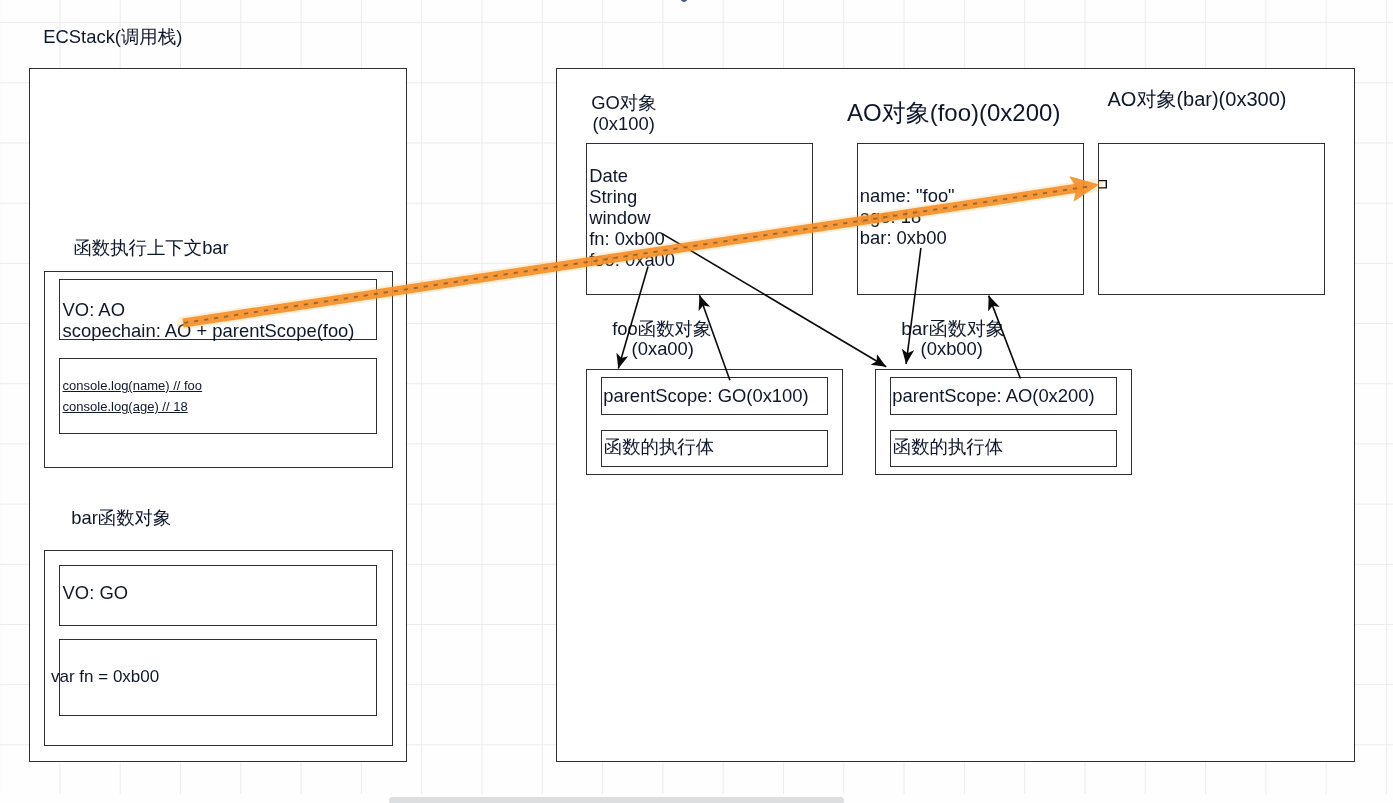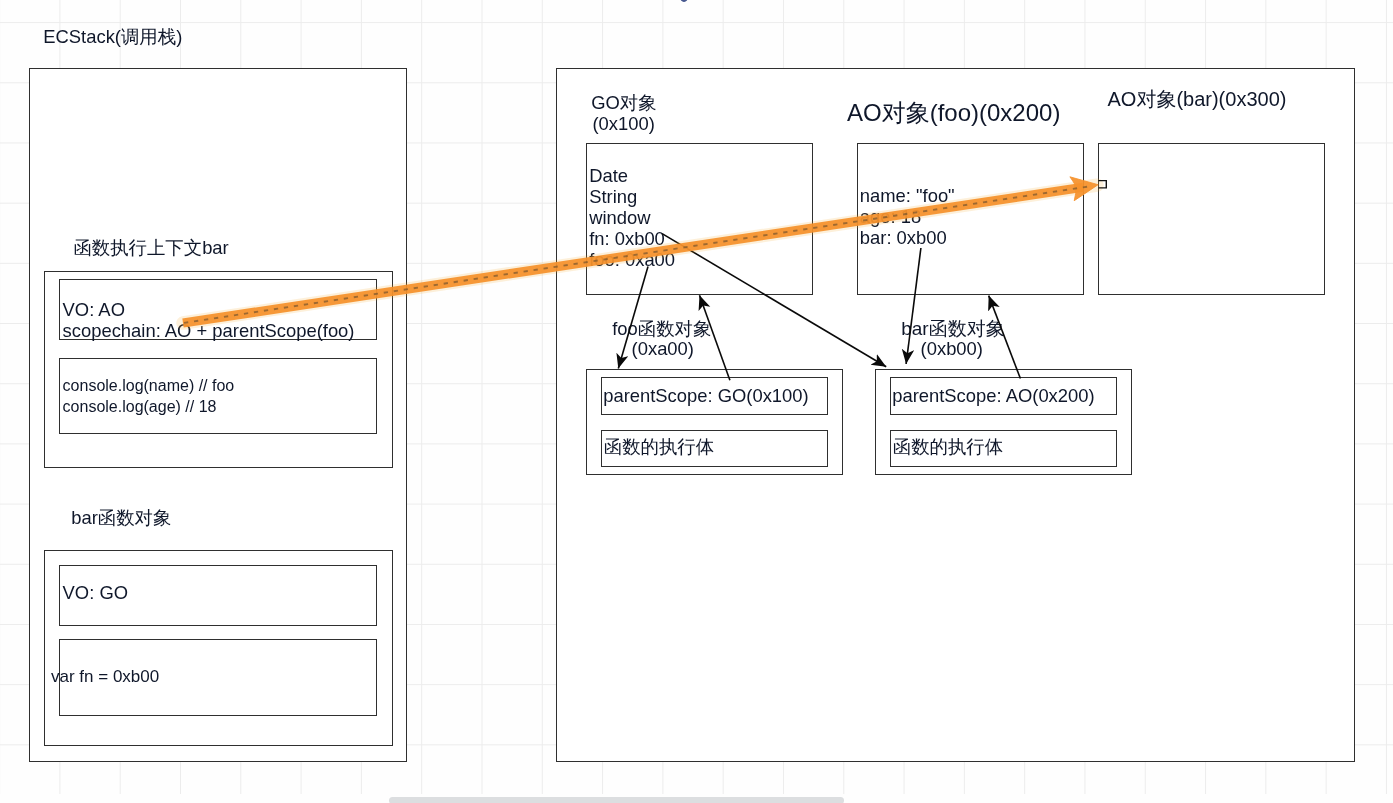--- a/index.html
+++ b/index.html
@@ -34,21 +34,21 @@
 
   <div class="lbl" style="left:43.3px;top:26.4px;font-size:18.4px;">ECStack(调用栈)</div>
   <div class="box" style="left:28.7px;top:68px;width:378.3px;height:693.5px;"></div>
 
   <div class="lbl" style="left:73.4px;top:236.9px;font-size:18.4px;">函数执行上下文bar</div>
   <div class="box" style="left:44.1px;top:271.1px;width:348.5px;height:196.5px;"></div>
   <div class="box thin" style="left:59.1px;top:278.5px;width:317.5px;height:61.3px;"></div>
   <div class="lbl" style="left:62.6px;top:299px;font-size:18.4px;">VO: AO
 scopechain: AO + parentScope(foo)</div>
   <div class="box thin" style="left:59.1px;top:357.6px;width:317.5px;height:76.3px;"></div>
-  <div class="lbl" style="left:62.6px;top:375.1px;font-size:16px;">console.log(name) // foo
+  <div class="lbl" style="left:62.6px;top:375.1px;font-size:13px;text-decoration:underline;">console.log(name) // foo
 console.log(age) // 18</div>
 
   <div class="lbl" style="left:71.2px;top:506.7px;font-size:18.4px;">bar函数对象</div>
   <div class="box" style="left:44.1px;top:549.6px;width:348.5px;height:196.4px;"></div>
   <div class="box thin" style="left:59.1px;top:564.5px;width:317.5px;height:61.3px;"></div>
   <div class="lbl" style="left:62.6px;top:582.4px;font-size:18.4px;">VO: GO</div>
   <div class="box thin" style="left:59.1px;top:639.4px;width:317.5px;height:76.3px;"></div>
   <div class="lbl" style="left:51px;top:665.9px;font-size:17px;">var fn = 0xb00</div>
 
   <div class="box" style="left:555.6px;top:68px;width:799.4px;height:693.5px;"></div>

